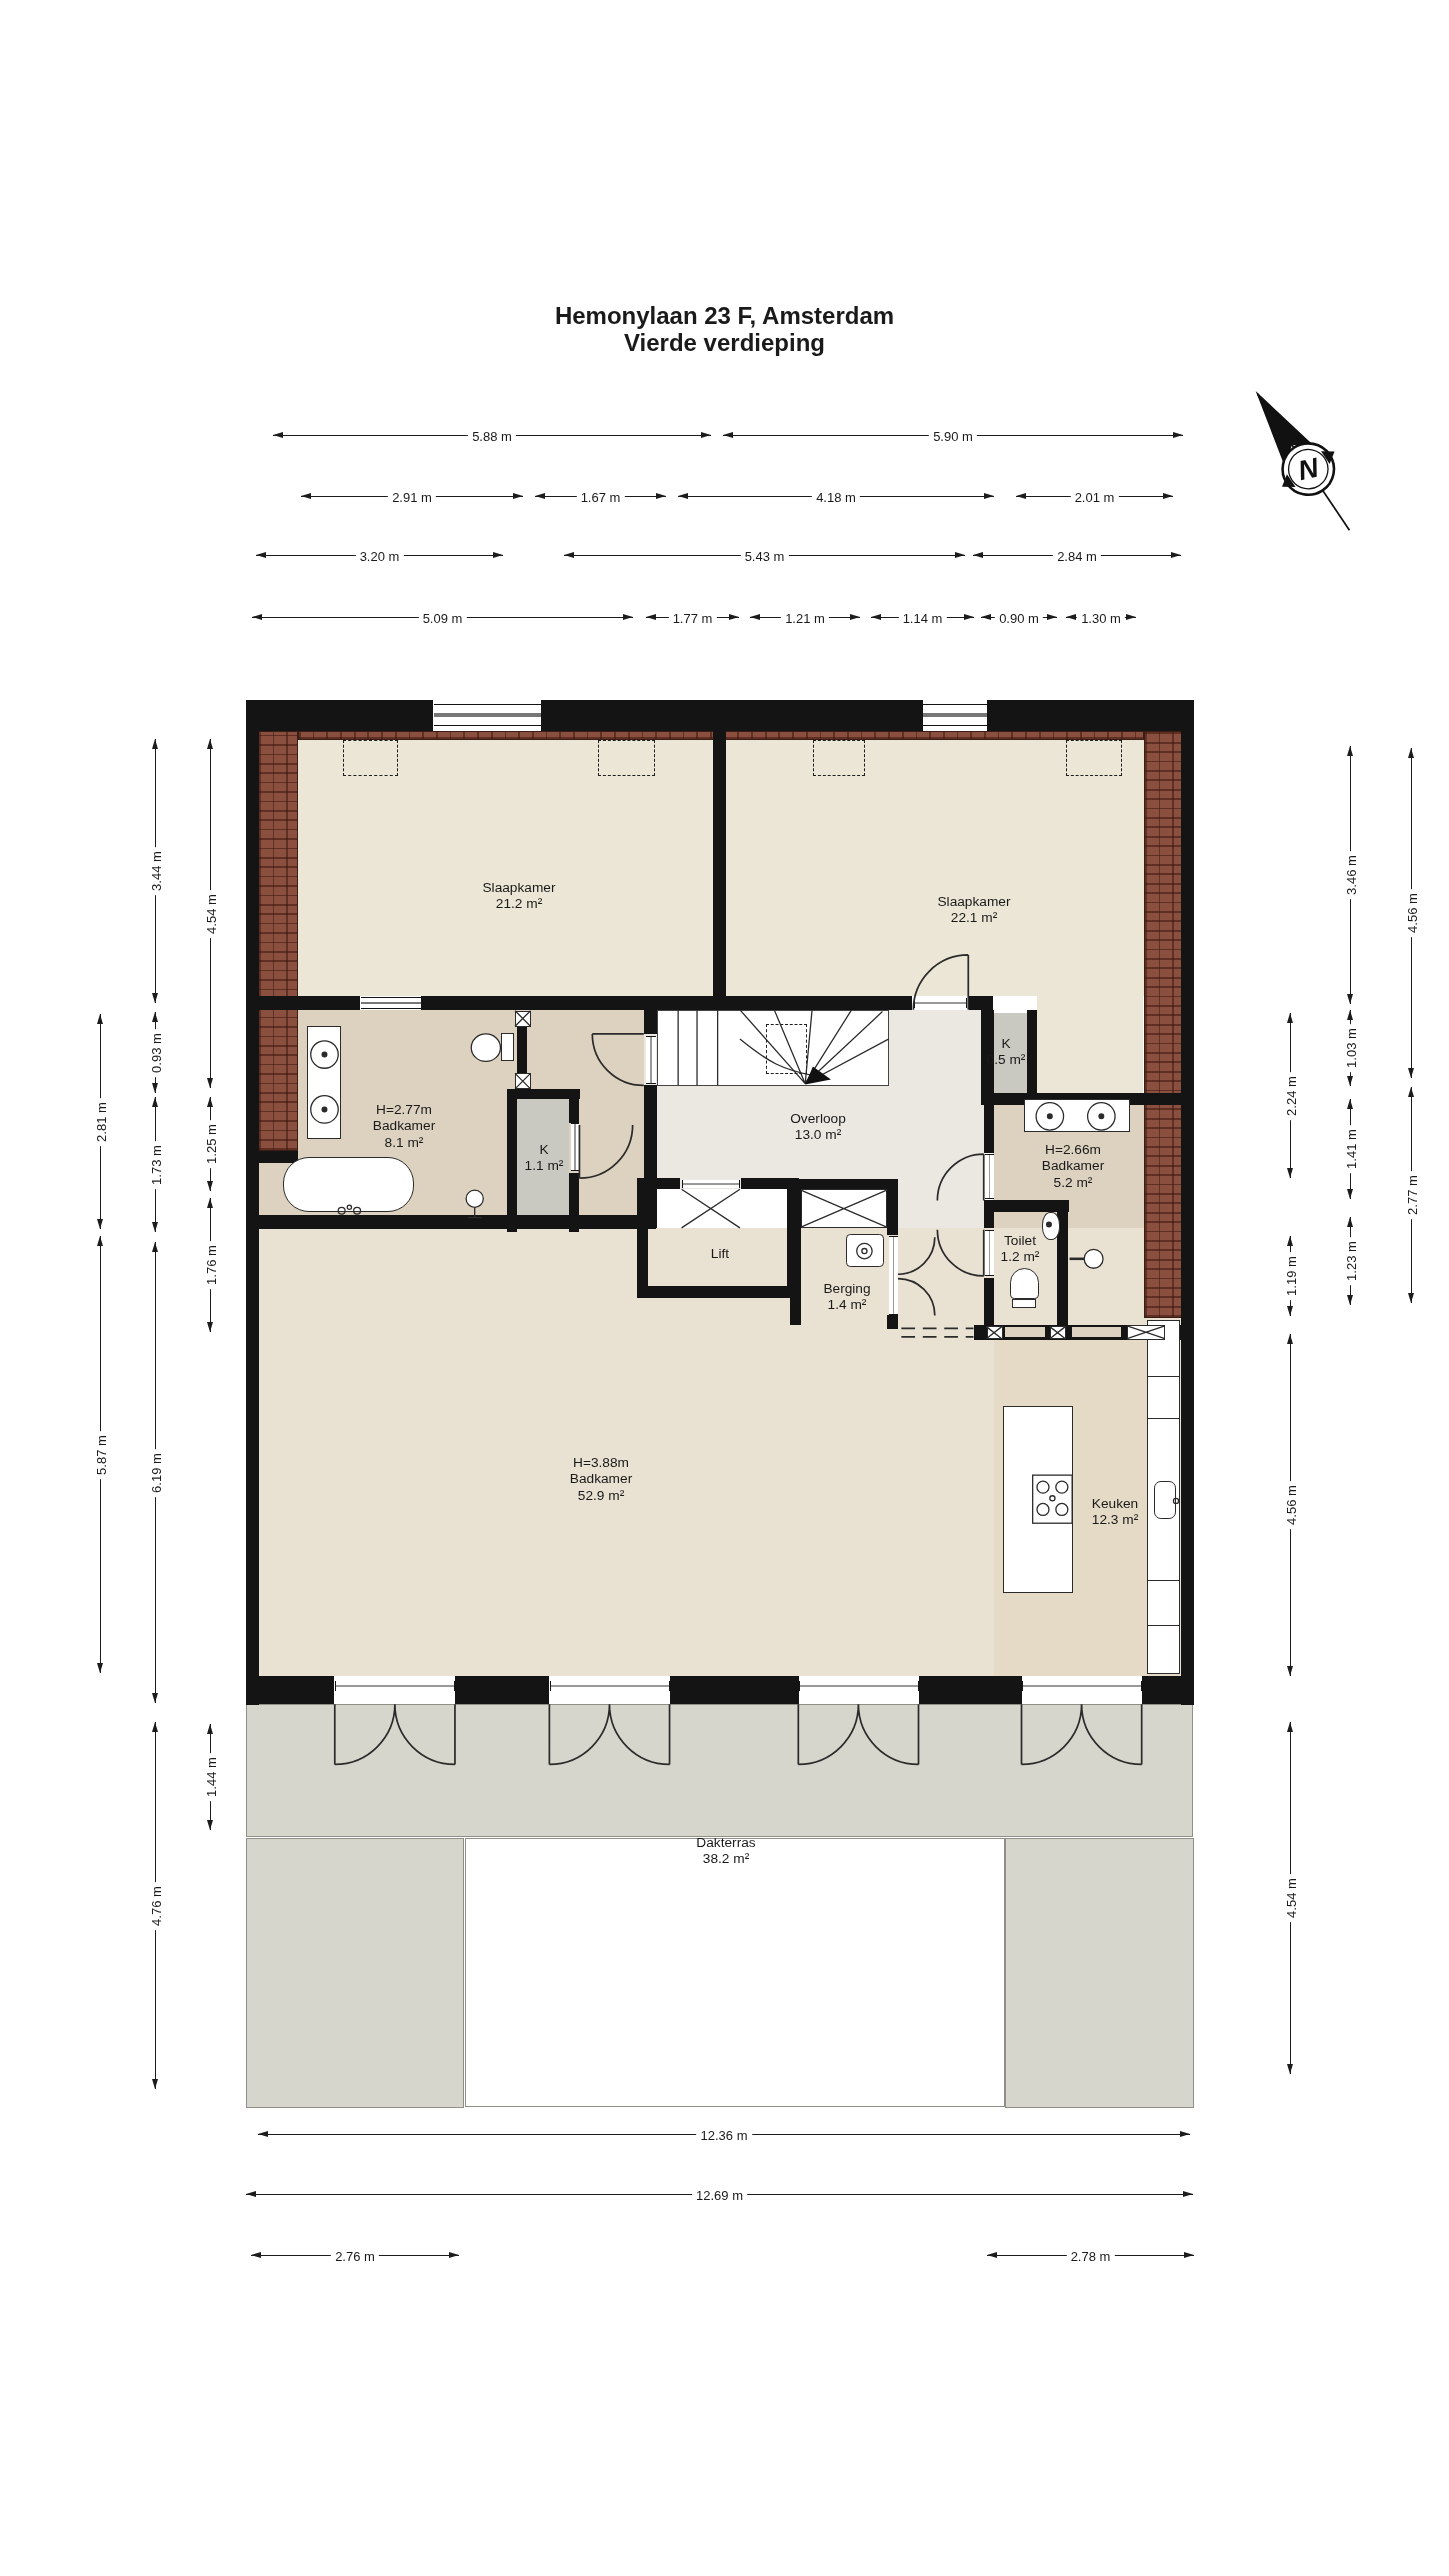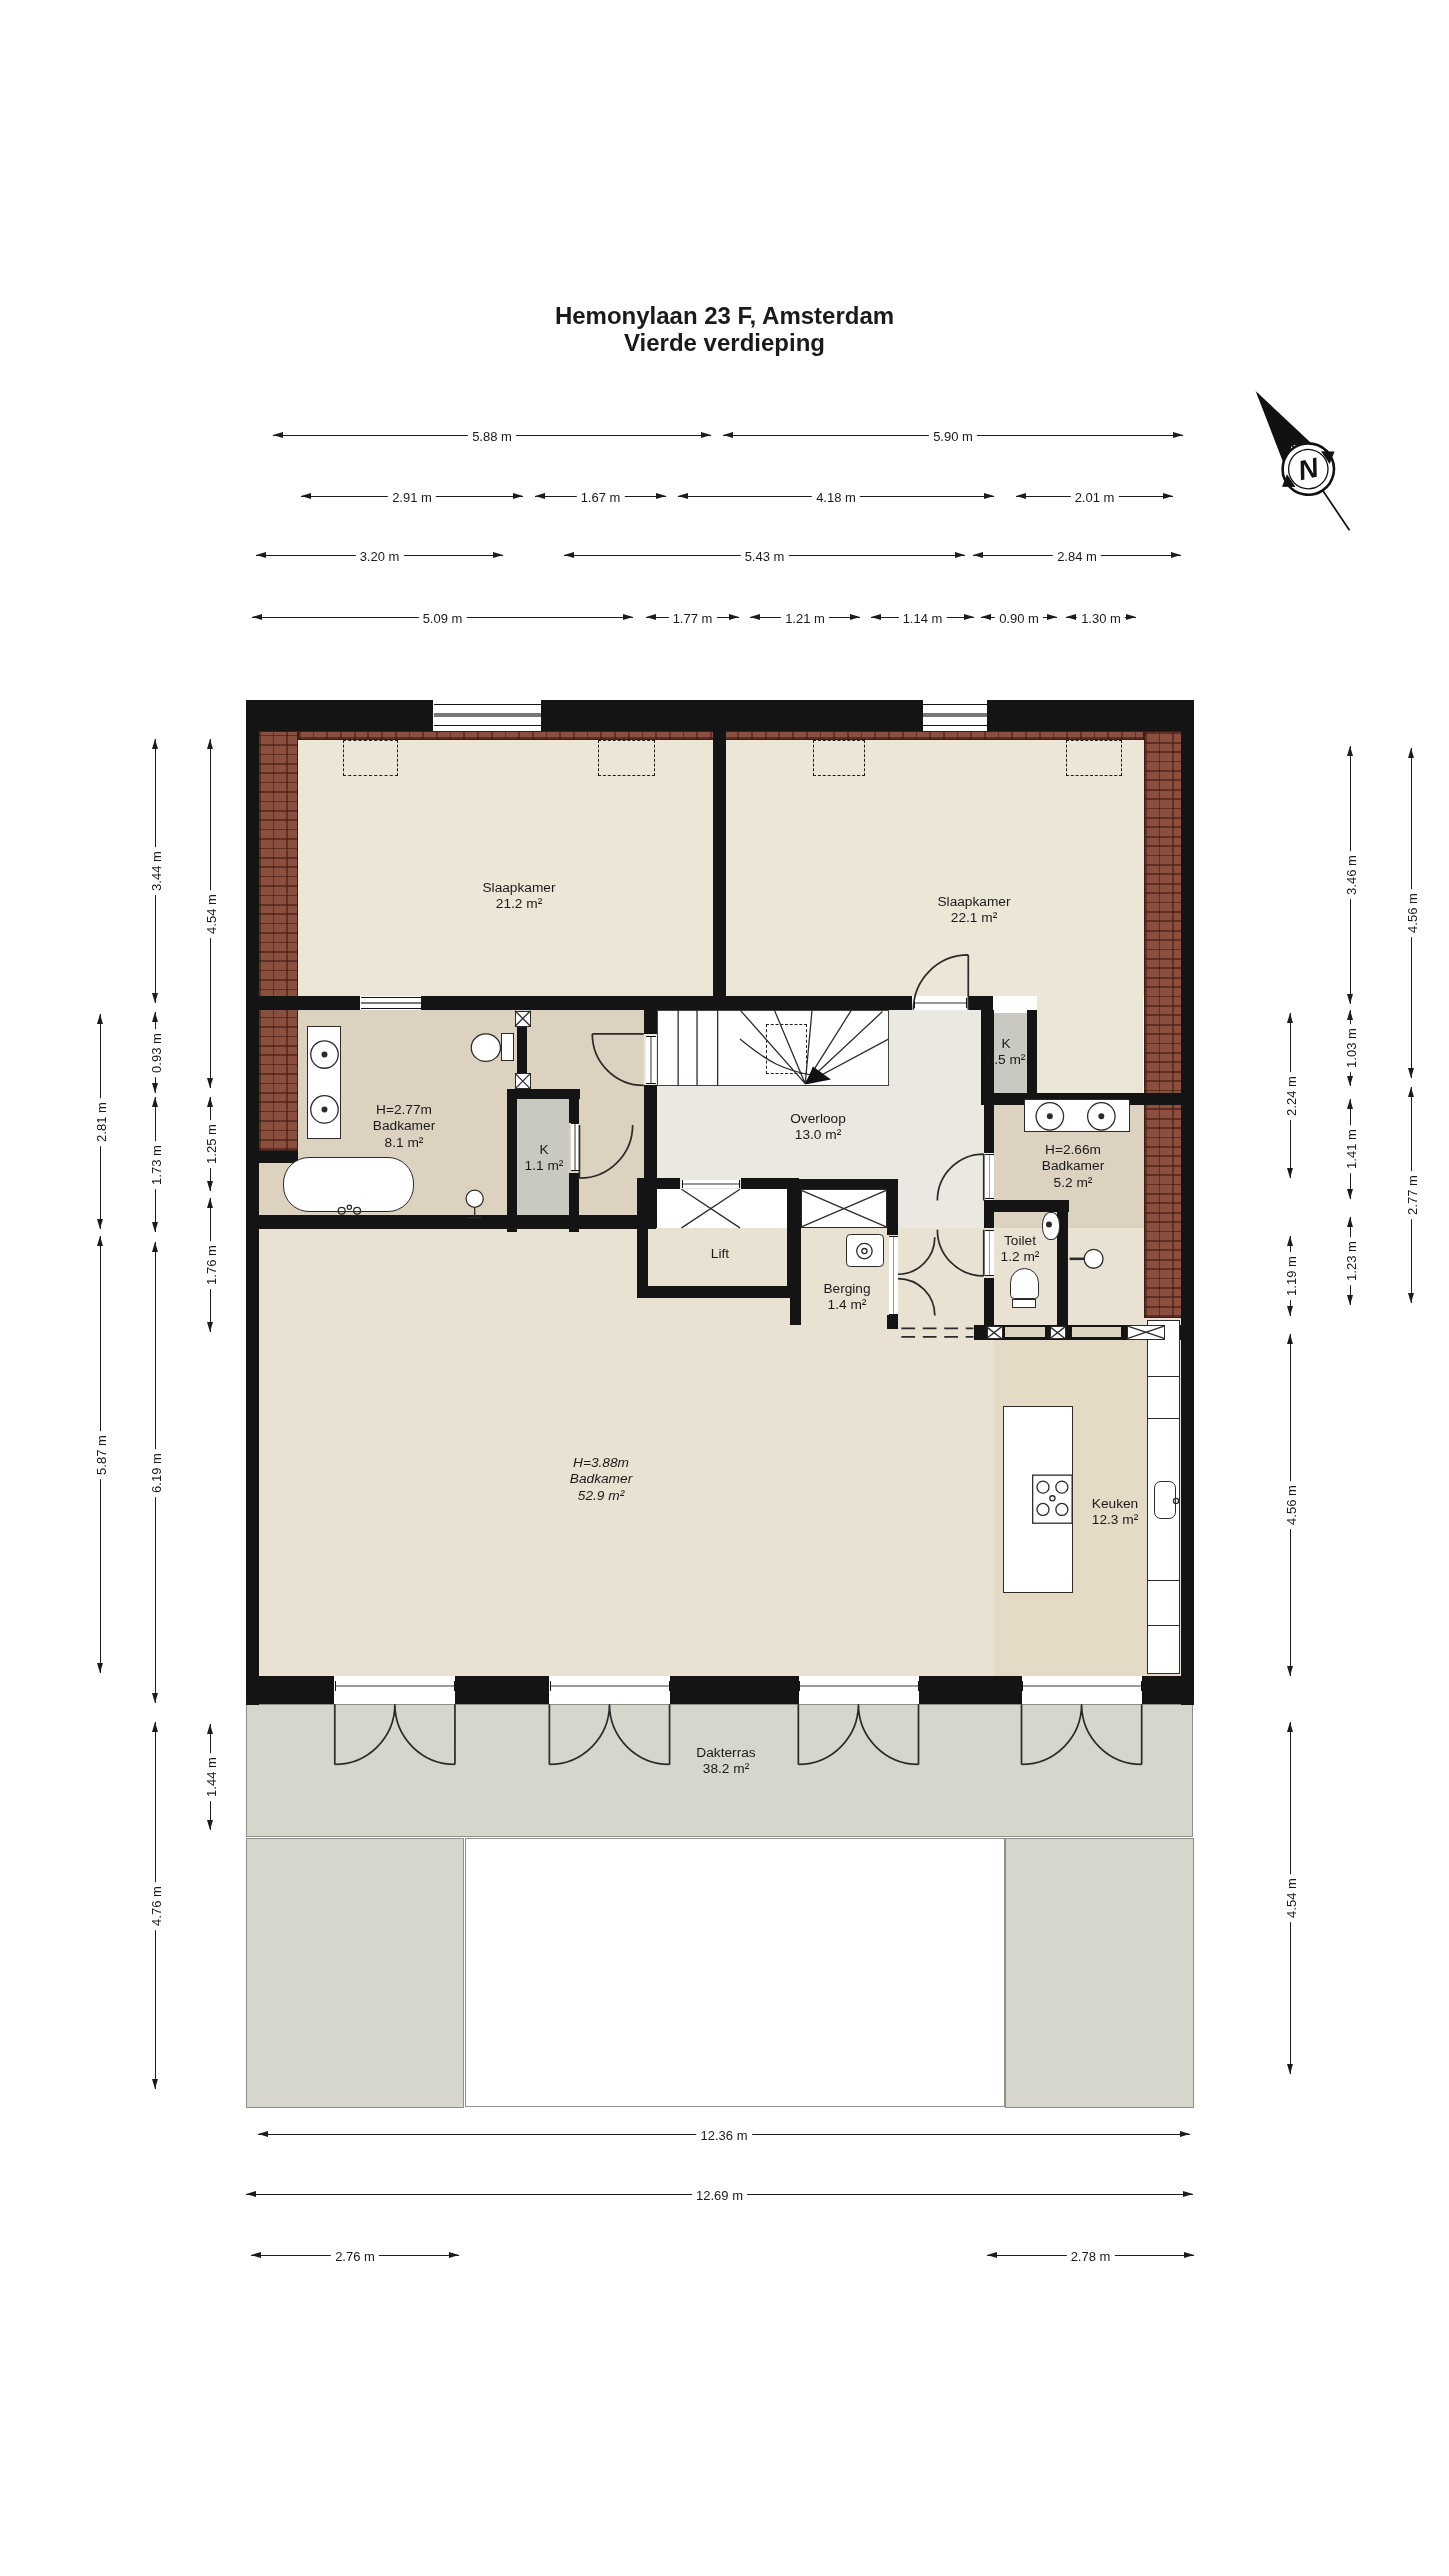--- a/index.html
+++ b/index.html
@@ -279,30 +279,30 @@
         <div>Toilet</div>
         <div>1.2 m²</div>
       </div>
       <div class="room-label" style="left: 720px; top: 1254px;">
         <div>Lift</div>
       </div>
       <div class="room-label" style="left: 847px; top: 1297px;">
         <div>Berging</div>
         <div>1.4 m²</div>
       </div>
-      <div class="room-label" style="left: 601px; top: 1479px; font-style: italic;">
+      <div class="room-label" style="left: 601px; top: 1479px;">
         <div>H=3.88m</div>
         <div>Badkamer</div>
         <div>52.9 m²</div>
       </div>
       <div class="room-label" style="left: 1115px; top: 1512px;">
         <div>Keuken</div>
         <div>12.3 m²</div>
       </div>
-      <div class="room-label" style="left: 726px; top: 1761px;">
+      <div class="room-label" style="left: 726px; top: 1851px;">
         <div>Dakterras</div>
         <div>38.2 m²</div>
       </div>
     </div>
 
   <div id="dim-layer" class="abs" style="left:0;top:0;">
       <div class="dim dim-h" style="left: 273px; top: 435px; width: 438px;">
         <span class="dim-label">5.88 m</span>
       </div>
       <div class="dim dim-h" style="left: 723px; top: 435px; width: 460px;">

